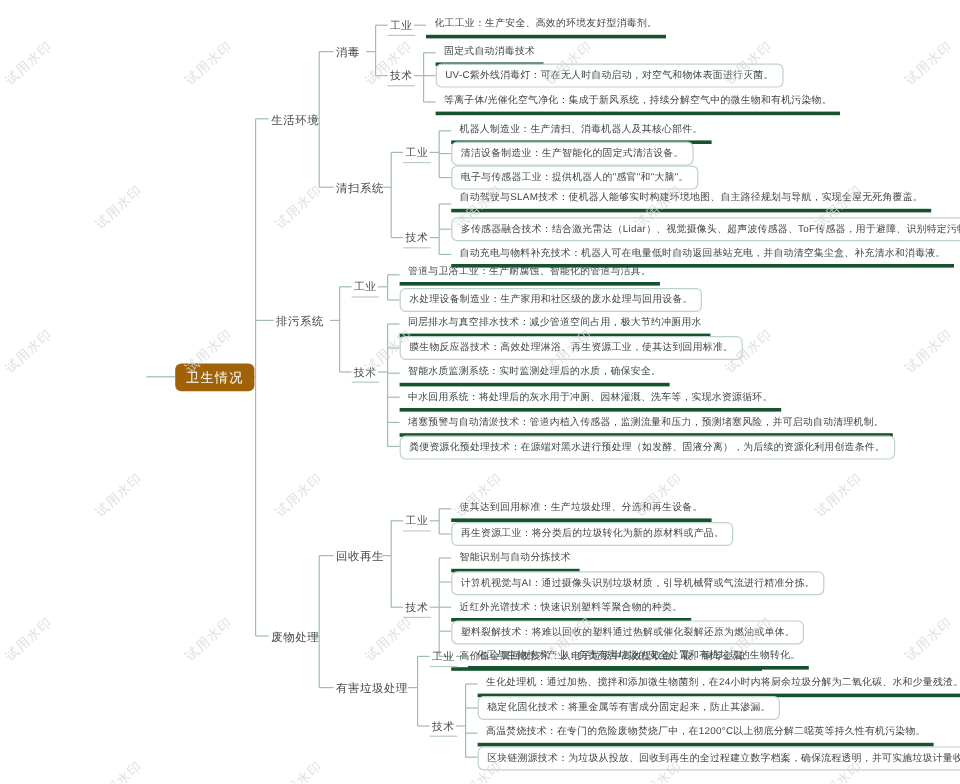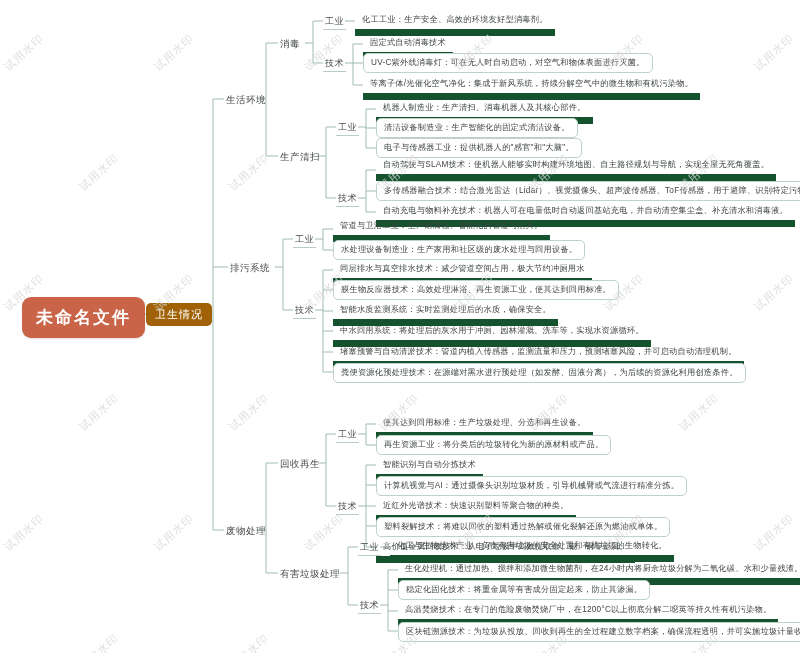--- a/index.html
+++ b/index.html
@@ -89,21 +89,21 @@
     border-radius:5px;
     padding:4px 7px;
     background:#ffffff;
     letter-spacing:.25px;
   }
   
   .leaf-line{
     color:#3f4643;
     font-size:8.2px;
     line-height:1.25;
-    border-bottom:7px solid #14532d;
+    border-bottom:3px solid #14532d;
     padding:4px 7px 4px 7px;
     background:transparent;
     letter-spacing:.25px;
   }
 </style>
 </head>
 <body>
 
 <div id="canvas">
 
@@ -204,23 +204,20 @@
 
       <path d="M380,605 H388"></path>
       <path d="M388,570 V631"></path>
       <path d="M388,570 H398"></path>
       <path d="M388,590 H398"></path>
       <path d="M388,611 H398"></path>
       <path d="M388,631 H398"></path>
     </g>
   </svg>
 
-  <div class="node root" style="left:22px;top:297px;">
-    <span>未命名文件</span>
-  </div>
 
   <div class="node lvl1" style="left:146px;top:303px;">
     <span>卫生情况</span>
   </div>
 
   <div class="node lvl2" style="left:224px;top:92px;">
     <span>生活环境</span>
   </div>
 
   <div class="node lvl2" style="left:278px;top:36px;">
@@ -240,21 +237,21 @@
     <span>固定式自动消毒技术</span>
   </div>
   <div class="node leaf-box" style="left:363px;top:53px;">
     <span>UV-C紫外线消毒灯：可在无人时自动启动，对空气和物体表面进行灭菌。</span>
   </div>
   <div class="node leaf-line" style="left:363px;top:75px;">
     <span>等离子体/光催化空气净化：集成于新风系统，持续分解空气中的微生物和有机污染物。</span>
   </div>
 
   <div class="node lvl2" style="left:278px;top:149px;">
-    <span>生产清扫</span>
+    <span>清扫系统</span>
   </div>
   <div class="node lvl3" style="left:336px;top:120px;">
     <span>工业</span>
   </div>
   <div class="node leaf-line" style="left:376px;top:99px;">
     <span>机器人制造业：生产清扫、消毒机器人及其核心部件。</span>
   </div>
   <div class="node leaf-box" style="left:376px;top:118px;">
     <span>清洁设备制造业：生产智能化的固定式清洁设备。</span>
   </div>

